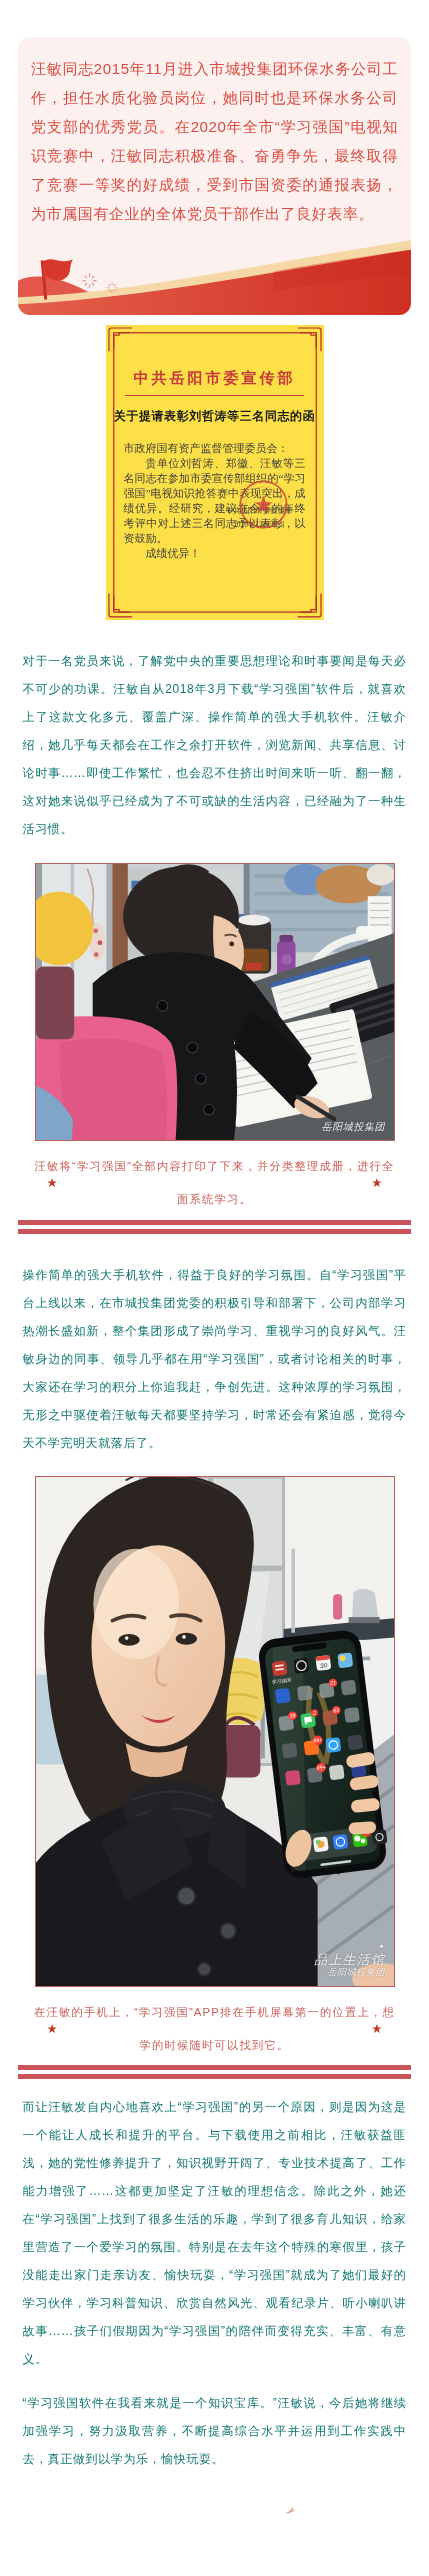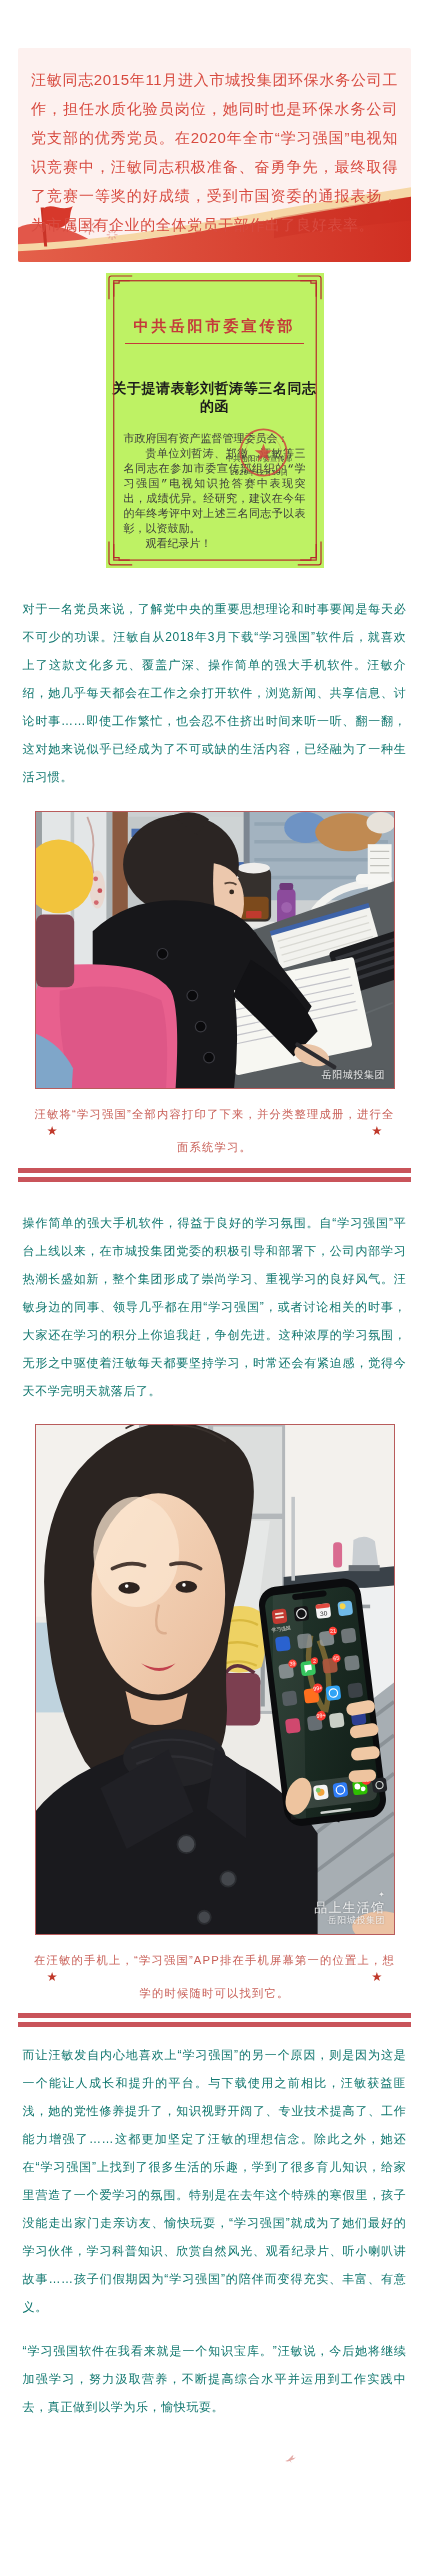--- a/index.html
+++ b/index.html
@@ -1,49 +1,49 @@
 <!DOCTYPE html>
 <html style="font-size:9.5px"><head>
 <meta charset="utf-8">
 <style>
   html,body{margin:0;padding:0;}
   body{width:429px;height:2576px;overflow:hidden;background:#ffffff;
        font-family:"Liberation Sans","DejaVu Sans",sans-serif;position:relative;}
   .wrap{padding-top:37px;}
 
   
-  .intro-card{position:relative;margin:11px 18px;height:214px;background:#fdf1ef;
-              border-radius:2px;overflow:hidden;}
+  .intro-card{position:relative;margin:0 18px;height:278px;background:#fdf1ef;
+              border-radius:12px;overflow:hidden;}
   .intro-text{position:relative;z-index:2;padding:16.7px 13px 0;color:#d84b40;
               font-size:15px;line-height:29px;letter-spacing:0.6px;text-align:justify;}
   .intro-wave{position:absolute;left:0;bottom:0;width:100%;height:77px;z-index:1;}
 
   
-  .cert{position:relative;width:218px;height:295px;margin:10px auto 0;background:#bef264;
-        font-family:Liberation Mono, monospace;}
+  .cert{position:relative;width:218px;height:295px;margin:10px auto 0;background:#fde047;
+        font-family:Liberation Serif, serif;}
   .cert-frame{position:absolute;inset:0;pointer-events:none;}
   .cert-org{margin:0;padding-top:44px;text-align:center;color:#c5393a;font-size:15px;
             font-weight:bold;letter-spacing:3px;}
   .cert-rule{width:179px;height:1.2px;background:#c5393a;margin:7.2px auto 0;}
-  .cert-doc-title{margin-top:36px;text-align:center;color:#1c1c1c;font-size:14px;
+  .cert-doc-title{margin-top:12px;text-align:center;color:#1c1c1c;font-size:12px;
                   font-weight:bold;letter-spacing:0.6px;}
   .cert-body{margin:15.5px 18px 0;color:#3c3c3c;font-size:11px;line-height:15px;text-align:justify;}
   .cert-indent{text-indent:2em;}
   .cert-sign{position:absolute;right:20px;top:179px;width:89px;text-align:center;
              color:#3c3c3c;font-size:7.4px;line-height:14.3px;}
   .cert-seal{position:absolute;right:35px;top:154px;width:51px;height:51px;opacity:.85;}
 
   
   .para{margin:0 22.6px;color:#0f766e;font-size:12px;line-height:28px;letter-spacing:0.6px;
         text-align:justify;}
   .p1{margin-top:27px;} .p2{margin-top:27px;} .p3{margin-top:14px;} .p4{margin-top:16px;}
 
   
   .photo{display:block;width:358px;margin:0 auto;border:1.8px solid #b95c5c;position:relative;
-         overflow:hidden;background:#d8d8d8;}
+         overflow:hidden;background:#d8d8d8;font-style:italic;}
   .photo1{margin-top:19.7px;height:276px;}
   .photo2{margin-top:19px;height:509px;}
   .photo svg{display:block;width:100%;height:100%;}
   .wm{position:absolute;color:rgba(255,255,255,.88);text-shadow:0 0 1.8px rgba(0,0,0,.35);
       letter-spacing:0.6px;}
   .wm1{right:8.3px;bottom:6px;font-size:10px;}
   .wm2{right:8.3px;bottom:7.2px;text-align:right;font-size:9px;line-height:13px;}
   .wm2 .shop{font-size:13px;letter-spacing:1.2px;}
   .wm2 .spark{font-size:7.7px;opacity:.9;}
 
@@ -119,21 +119,21 @@
         <path d="M322 490 H357 Q361 490 361 486 V451"></path>
           <path d="M326 482 H344 V478 H353 V455"></path>
       </g>
     </svg>
     <div class="cert-org">中共岳阳市委宣传部</div>
     <div class="cert-rule"></div>
     <div class="cert-doc-title">关于提请表彰刘哲涛等三名同志的函</div>
     <div class="cert-body">
       <div>市政府国有资产监督管理委员会：</div>
       <div class="cert-indent">贵单位刘哲涛、郑徽、汪敏等三名同志在参加市委宣传部组织的“学习强国”电视知识抢答赛中表现突出，成绩优异。经研究，建议在今年的年终考评中对上述三名同志予以表彰，以资鼓励。</div>
-      <div class="cert-indent">观看纪录片！</div>
+      <div class="cert-indent">成绩优异！</div>
     </div>
     <div class="cert-sign">
       <div>中共岳阳市委宣传部</div>
       <div>2020年12月30日</div>
     </div>
     <svg class="cert-seal" viewBox="0 0 86 86">
       <circle cx="43" cy="43" r="39" fill="none" stroke="#d0453f" stroke-width="3"></circle>
       <path d="M43 28 L47 39 L58 39 L49 46 L53 58 L43 50 L33 58 L37 46 L28 39 L39 39 Z" fill="#d0453f"></path>
       <circle cx="43" cy="43" r="30" fill="none" stroke="#d0453f" stroke-width="1" opacity=".5"></circle>
     </svg>

